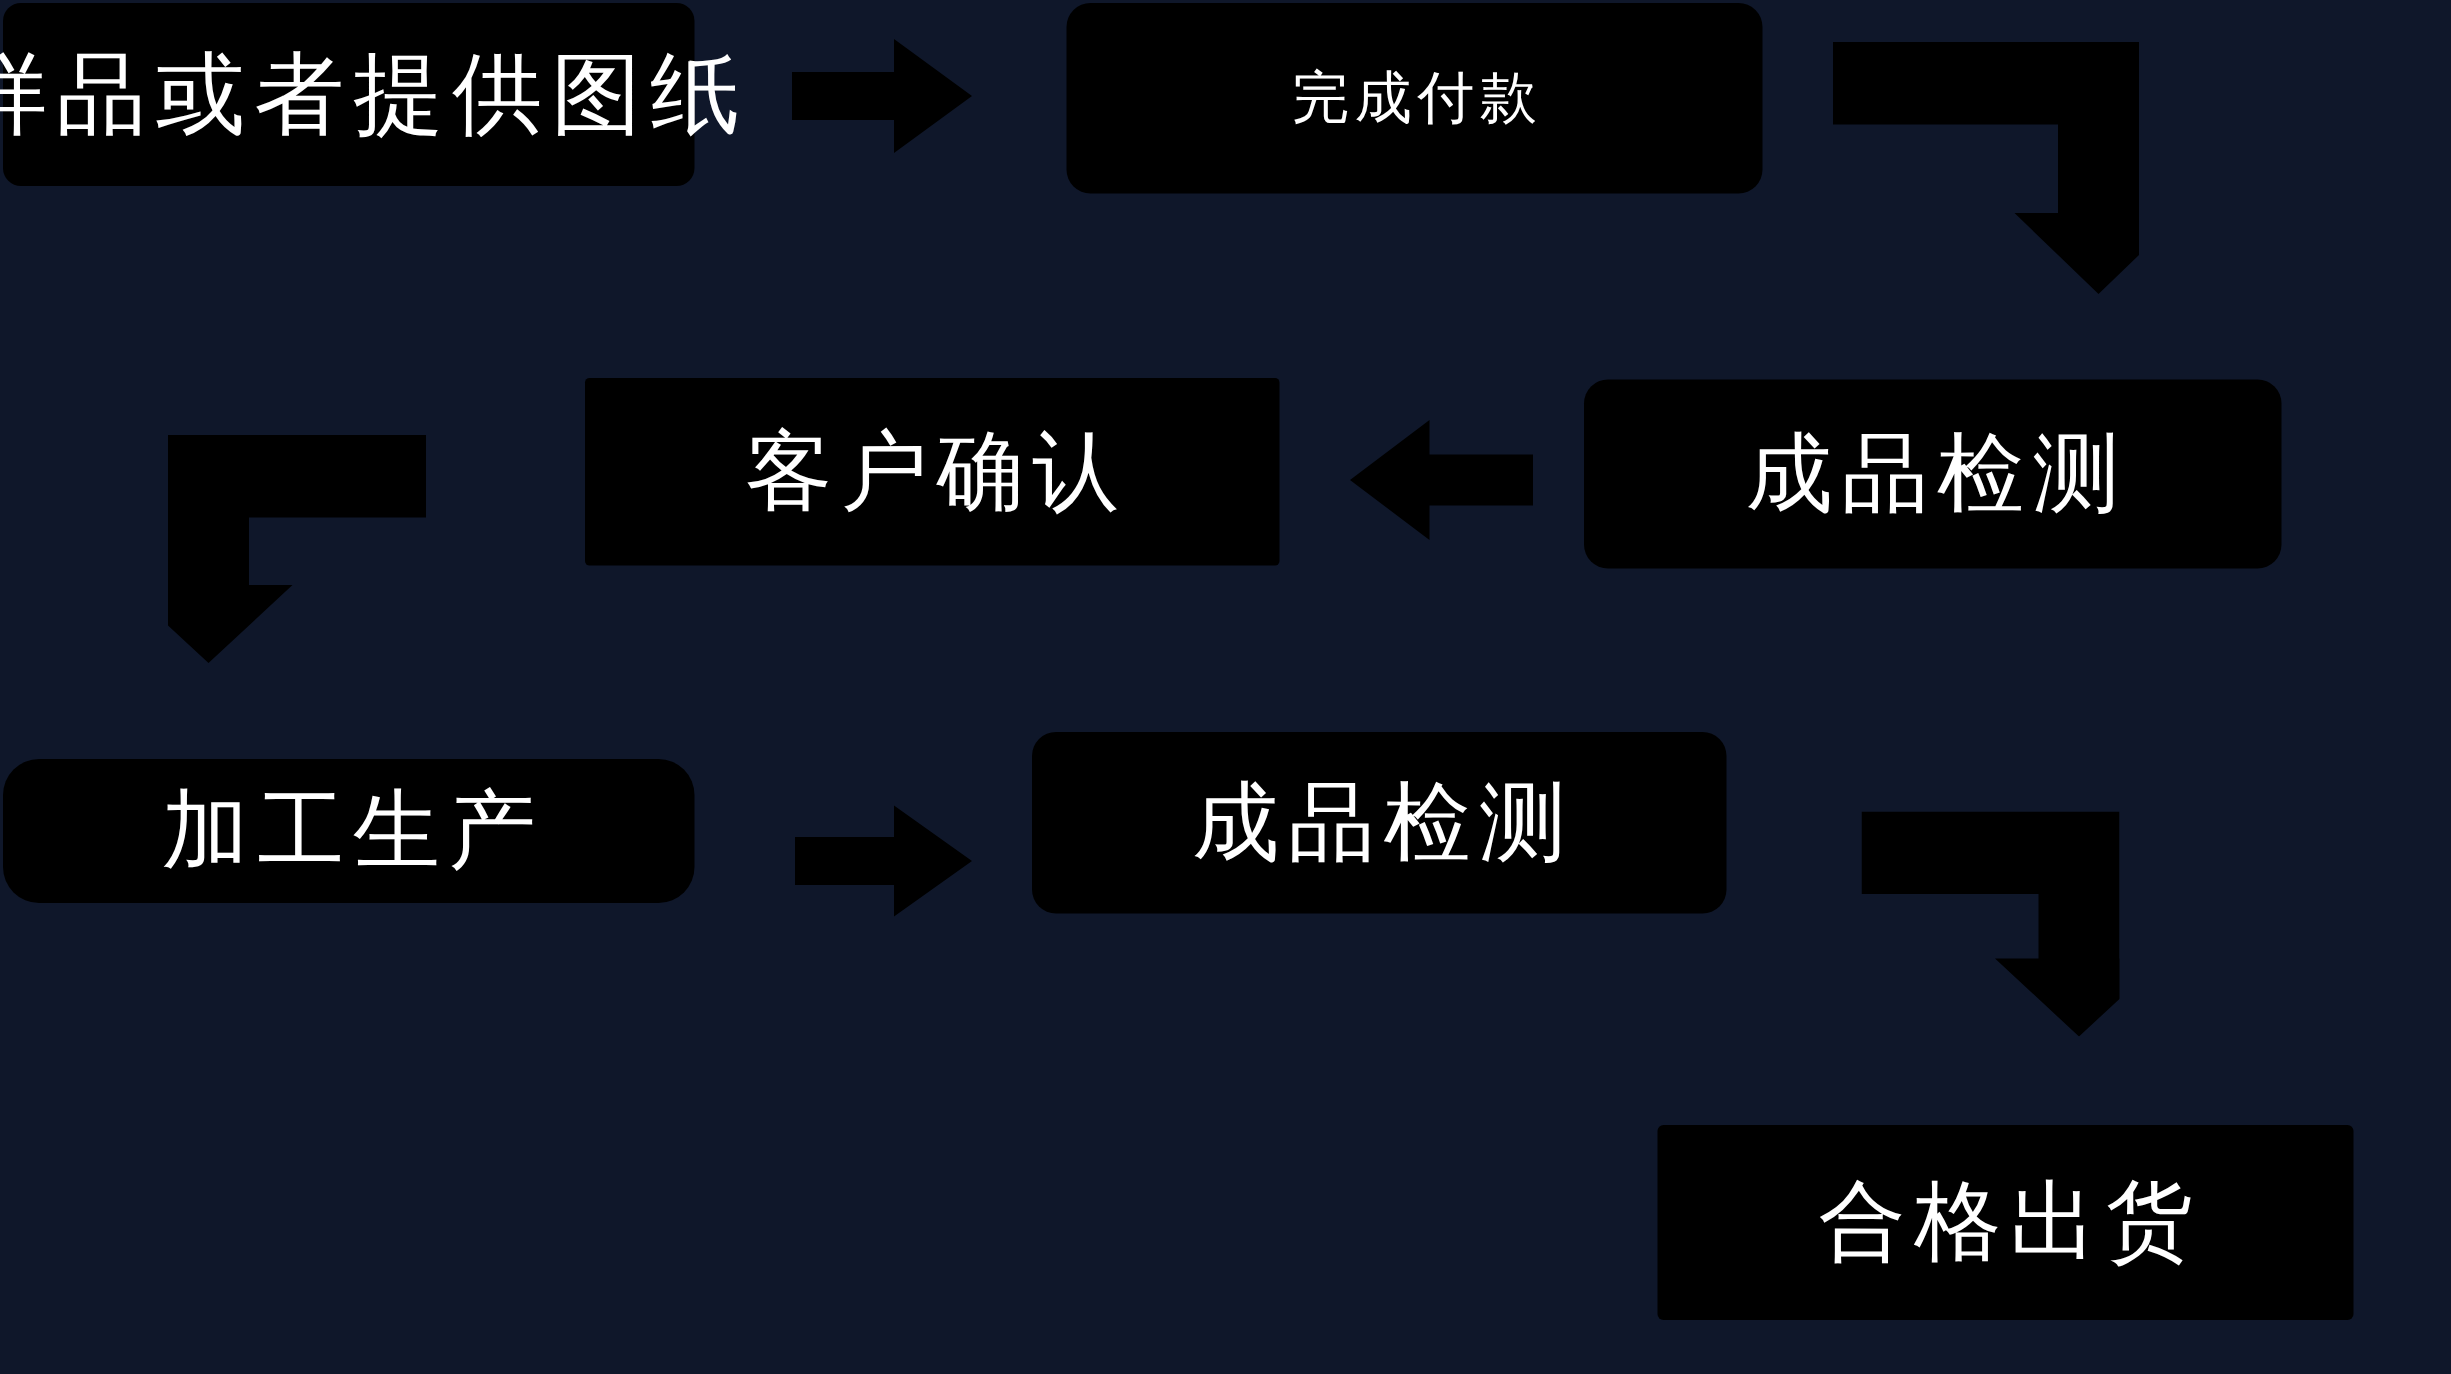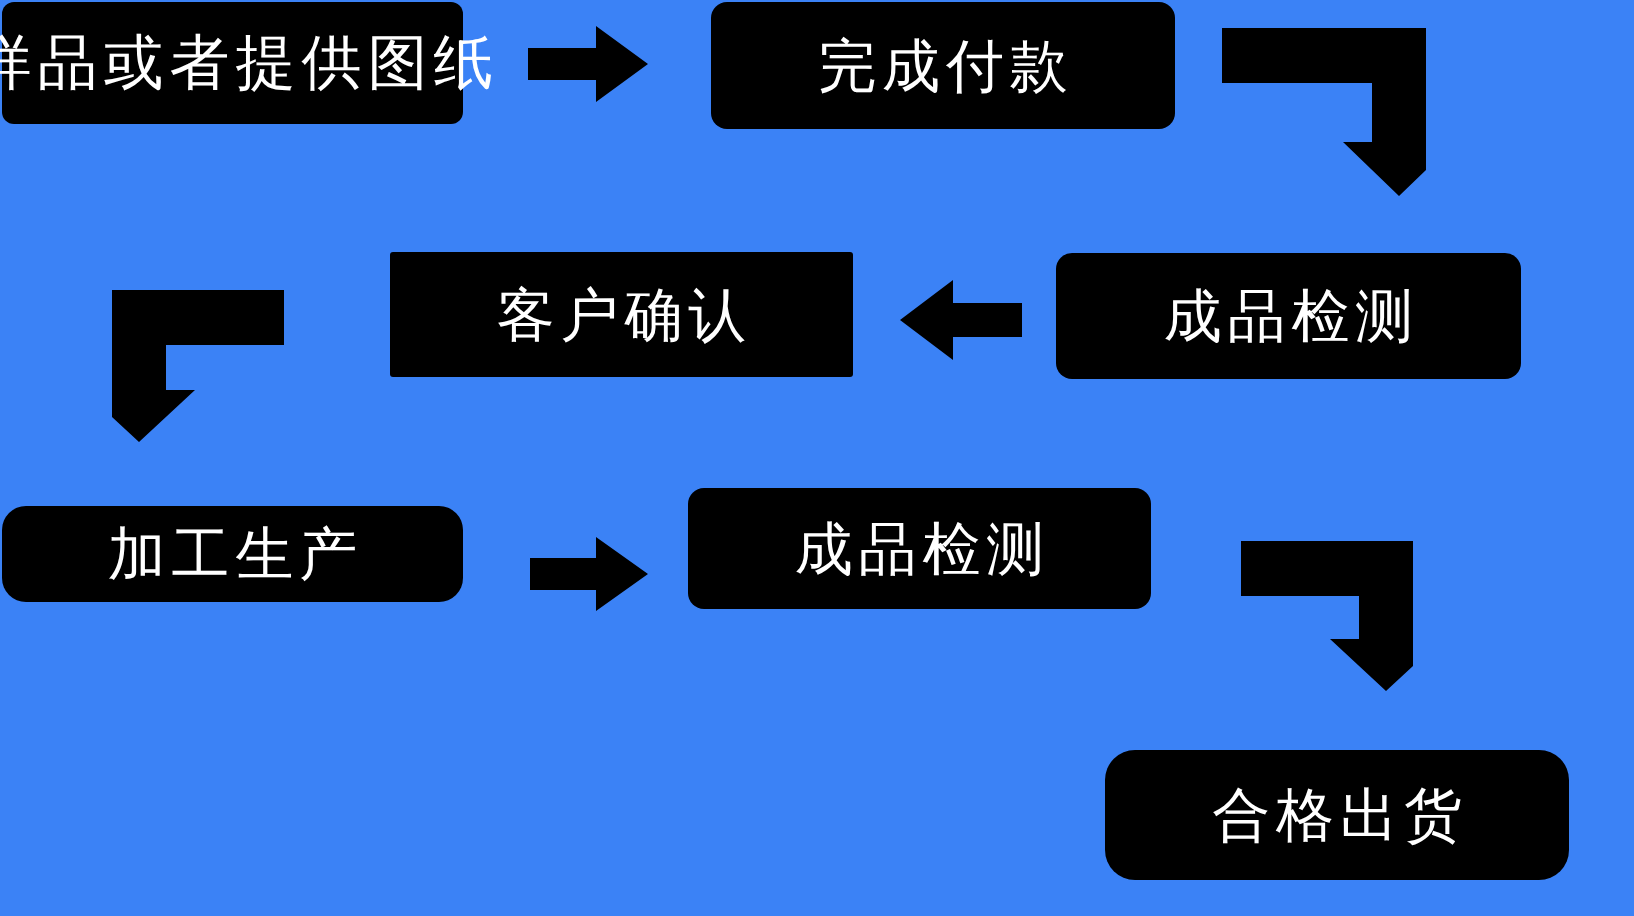--- a/index.html
+++ b/index.html
@@ -5,21 +5,21 @@
 <style>
   html, body {
     margin: 0;
     padding: 0;
     background: #ffffff;
   }
   #canvas {
     position: relative;
     width: 1634px;
     height: 916px;
-    background: #3b82f6;
+    background: #0f172a;
     overflow: hidden;
     font-family: "Liberation Sans", "DejaVu Sans", sans-serif;
   }
   .node {
     position: absolute;
     background: #000000;
     color: #ffffff;
     border-radius: 14px;
     display: flex;
     align-items: center;
@@ -32,26 +32,26 @@
     white-space: nowrap;
     user-select: none;
   }
   .node-label {
     display: block;
     padding-left: 0.10em;
   }
 
   
   .n-sample   { left: 2px;    top: 2px;   width: 461px; height: 122px; font-size: 60px; border-radius: 12px; }
-  .n-payment  { left: 711px;  top: 2px;   width: 464px; height: 127px; font-size: 58px; border-radius: 16px; }
+  .n-payment  { left: 711px;  top: 2px;   width: 464px; height: 127px; font-size: 38px; border-radius: 16px; }
   .n-drawing  { left: 1056px; top: 253px; width: 465px; height: 126px; font-size: 58px; border-radius: 16px; }
   .n-confirm  { left: 390px;  top: 252px; width: 463px; height: 125px; font-size: 58px; border-radius: 3px; }
   .n-produce  { left: 2px;    top: 506px; width: 461px; height: 96px; font-size: 58px; border-radius: 24px; }
   .n-inspect  { left: 688px;  top: 488px; width: 463px; height: 121px; font-size: 58px; border-radius: 16px; }
-  .n-ship     { left: 1105px; top: 750px; width: 464px; height: 130px; font-size: 58px; border-radius: 30px; }
+  .n-ship     { left: 1105px; top: 750px; width: 464px; height: 130px; font-size: 58px; border-radius: 4px; }
 
   
   .arrow {
     position: absolute;
   }
   .arrow svg { display: block; }
 
   .a-1 { left: 528px;  top: 24px;  width: 120px; height: 80px; }
   .a-2 { left: 1222px; top: 28px;  width: 204px; height: 168px; }
   .a-3 { left: 900px;  top: 278px; width: 122px; height: 84px; }

